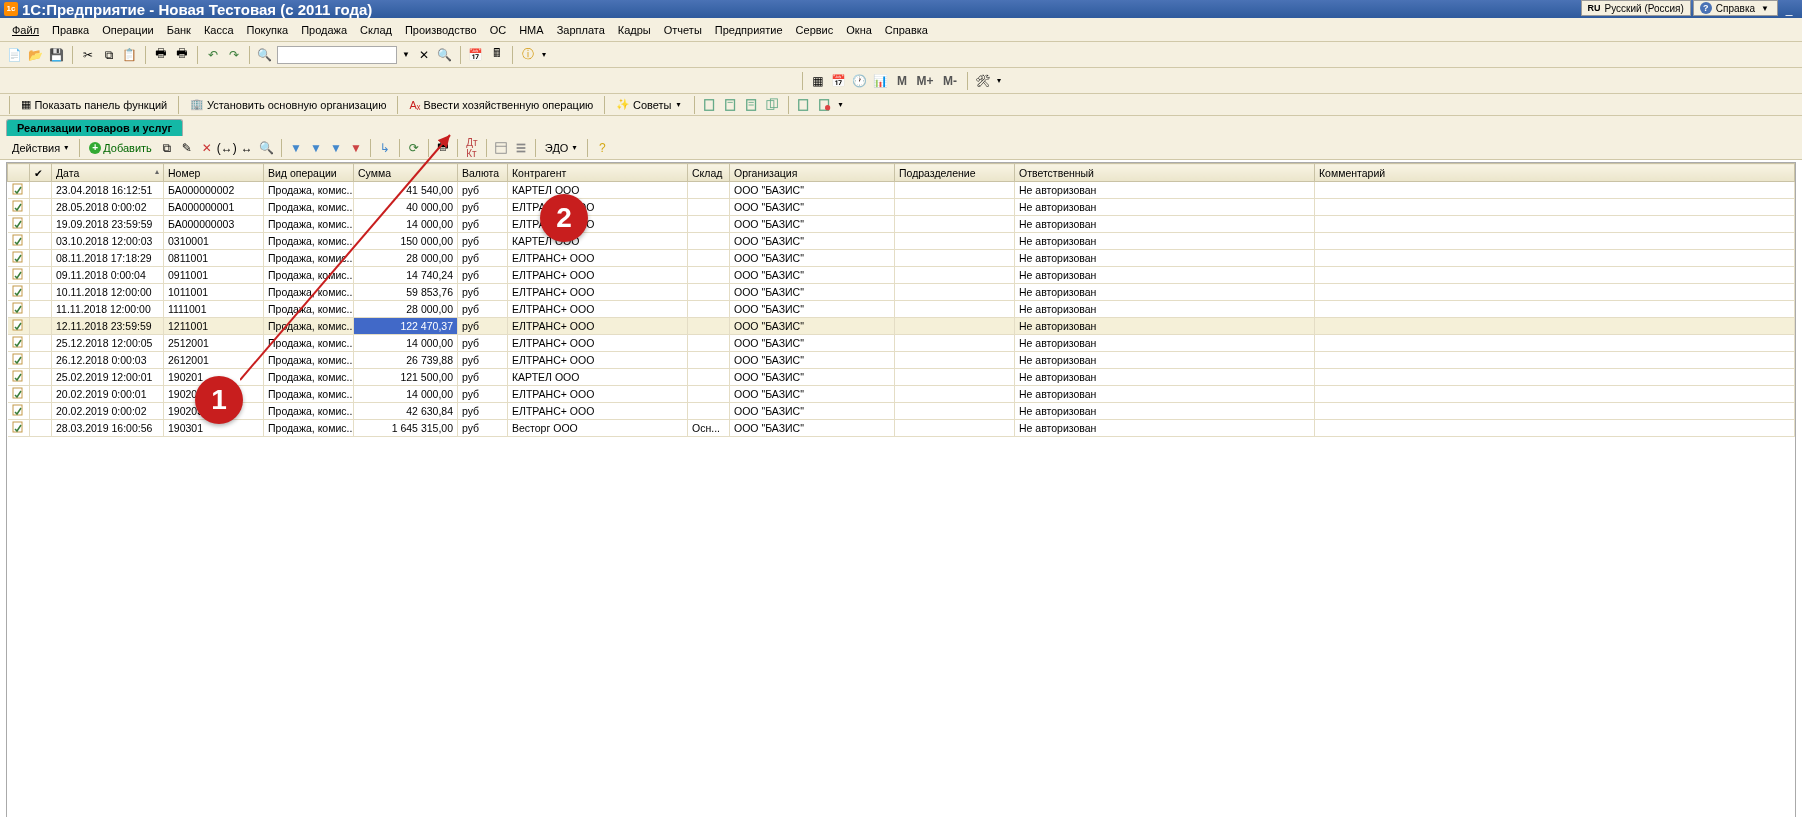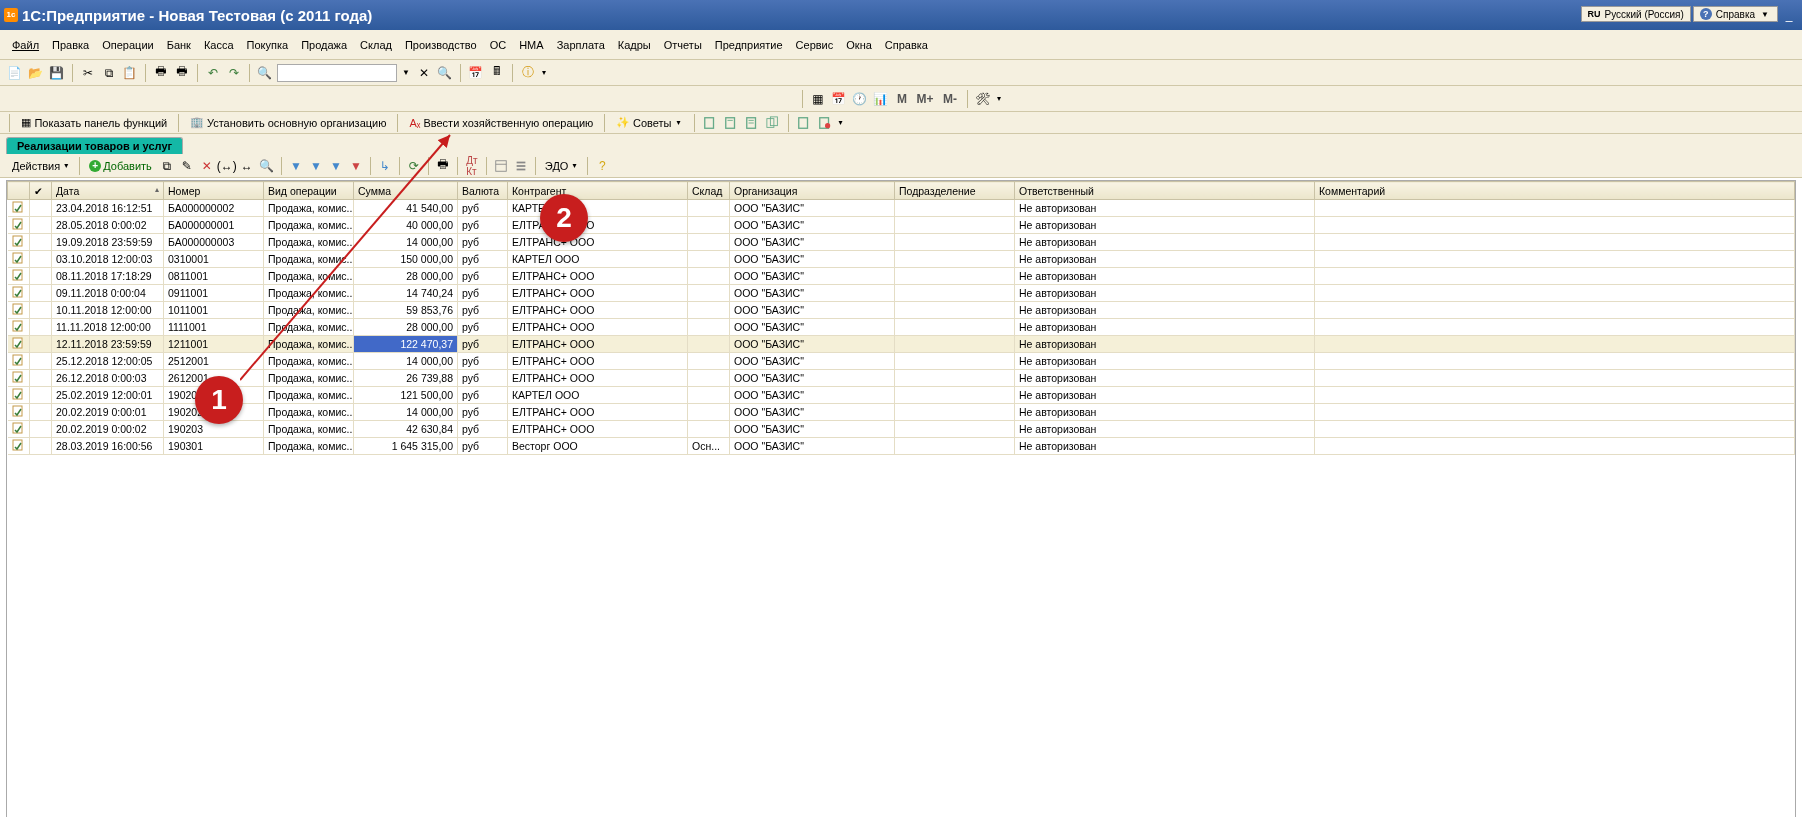--- a/index.html
+++ b/index.html
@@ -1,26 +1,26 @@
 <!DOCTYPE html>
 <html><head>
 <meta charset="utf-8">
 <style>
 * { margin: 0; padding: 0; box-sizing: border-box; }
 body { font-family: Arial, sans-serif; font-size: 11px; background: #fff; width: 1802px; height: 817px; overflow: hidden; position: relative; }
 
-.titlebar { background: linear-gradient(#4a72b5, #2e5a9c); height: 30px; display: flex; align-items: center; padding: 0 4px; color: #fff; }
+.titlebar { background: linear-gradient(#4a72b5, #2e5a9c); height: 18px; display: flex; align-items: center; padding: 0 4px; color: #fff; }
 .titlebar .logo { width: 14px; height: 14px; background: #ff8c00; border-radius: 2px; margin-right: 4px; font-size:8px; text-align:center; line-height:14px; font-weight:bold; color:#fff;}
 .titlebar .title { font-weight: bold; font-size: 15px; }
 .titlebar .right-group { margin-left: auto; display: flex; gap: 2px; }
 .lang-btn, .help-btn { background: #f5f0e0; color: #000; border: 1px solid #999; padding: 0 6px; height: 16px; display: flex; align-items: center; gap: 4px; font-size: 10px; }
 .help-btn .qicon { width: 12px; height: 12px; background: #4a72b5; border-radius: 50%; color: #fff; text-align: center; line-height: 12px; font-size: 9px; font-weight: bold; }
 .lang-btn .langicon { font-weight: bold; font-size: 9px; }
 
-.menubar { background: #f5f0e0; height: 30px; display: flex; align-items: center; padding: 0 6px; gap: 1px; border-bottom: 1px solid #d0c8a8; }
+.menubar { background: #f5f0e0; height: 24px; display: flex; align-items: center; padding: 0 6px; gap: 1px; border-bottom: 1px solid #d0c8a8; }
 .menubar .menuitem { padding: 0 6px; cursor: pointer; }
 .menubar .menuitem .u { text-decoration: underline; }
 
 .toolbar1 { background: #f5f0e0; height: 26px; display: flex; align-items: center; padding: 0 6px; gap: 3px; border-bottom: 1px solid #d0c8a8; }
 .tbtn { width: 18px; height: 18px; border: 1px solid transparent; display: inline-flex; align-items: center; justify-content: center; cursor: pointer; font-size: 12px; }
 .tsep { width: 1px; height: 18px; background: #c0b890; margin: 0 3px; }
 .searchbox { width: 120px; height: 18px; border: 1px solid #aaa; background: #fff; }
 .dropdown-arrow { font-size: 8px; padding: 0 2px; }
 
 .toolbar2 { background: #f5f0e0; height: 26px; display: flex; align-items: center; justify-content: center; gap: 3px; border-bottom: 1px solid #d0c8a8; }

